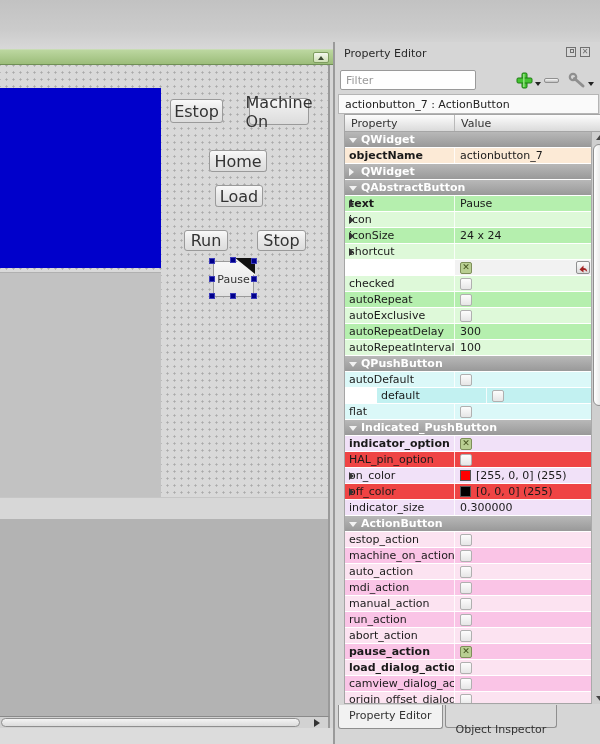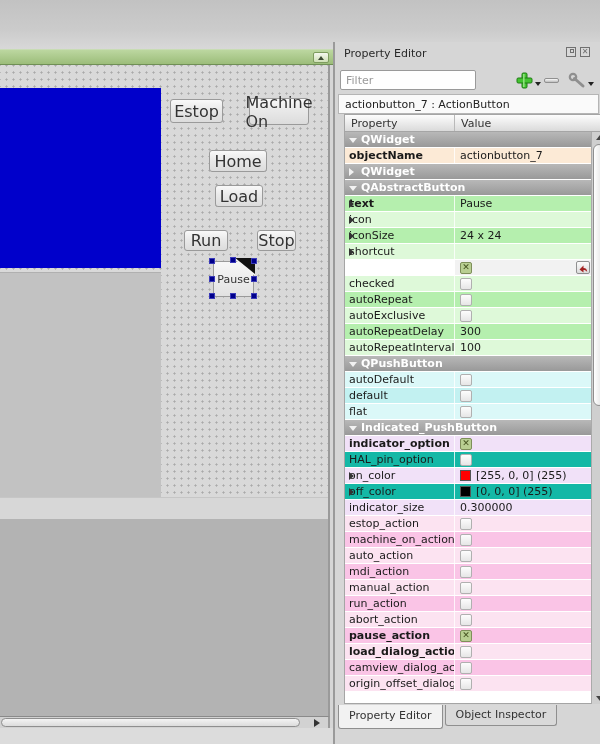--- a/index.html
+++ b/index.html
@@ -94,23 +94,23 @@
   .tri { position:absolute; left:4px; top:4px; width:0; height:0; }
   .tri.right-dark { border-left:5px solid #333; border-top:4px solid transparent; border-bottom:4px solid transparent; }
   .tri.right-white { border-left:5px solid #f2f2f2; border-top:4px solid transparent; border-bottom:4px solid transparent; }
   .tri.down-white { top:6px; border-top:5px solid #f2f2f2; border-left:4px solid transparent; border-right:4px solid transparent; }
   .bold { font-weight:bold; }
 
   .row-peach   { background:#fcead6; }
   .row-green-d { background:#b5efae; }
   .row-green-l { background:#def9d9; }
   .row-cyan-l  { background:#dbf8f8; }
-  .row-cyan-d  { background:#c2f1f1; }
+  .row-cyan-d  { background:#c2f1f1;margin-left:32px; }
   .row-violet-l{ background:#f1e1f8; }
-  .row-violet-d{ background:#14b8a6; }
+  .row-violet-d{ background:#ef4444; }
   .row-pink-l  { background:#fce3f1; }
   .row-pink-d  { background:#fac4e6; }
   .row-sel .ncell { background:#96a459; color:#111;margin-top:18px; }
   .row-sel .vcell { background:#f2f2f2; }
 
   .cb { width:12px; height:12px; border:1px solid #b0b0b0; border-radius:2px;
     background:linear-gradient(#fdfdfd,#e6e6e6); display:inline-flex;
     align-items:center; justify-content:center; font-size:9px; line-height:9px; }
   .cb.checked { background:#b9cf92; border-color:#7e8f5a; color:#44521f; }
   .swatch { width:11px; height:11px; border:1px solid #555; margin-right:5px; display:inline-block; }
@@ -124,21 +124,21 @@
     border-left:4px solid transparent; border-right:4px solid transparent; border-bottom:5px solid #444; }
   .vs-arrow-dn { position:absolute; bottom:3px; left:4px; width:0; height:0;
     border-left:4px solid transparent; border-right:4px solid transparent; border-top:5px solid #444; }
   .vs-thumb { position:absolute; left:1px; top:12px; width:12px; height:262px;
     background:linear-gradient(90deg,#ffffff,#dedede); border:1px solid #8f8f8f; border-radius:6px; }
 
   .dock-tabs { position:absolute; left:3px; top:663px; height:26px; display:flex; align-items:flex-start; }
   .dtab { font-size:11px; color:#333; border:1px solid #8f8f8f; border-top:none;
     border-radius:0 0 3px 3px; padding:4px 10px 4px 10px; margin-right:2px; }
   .dtab.active { background:#f2f2f2; height:24px; }
-  .dtab.inactive { background:#d9d9d9; height:21px; padding-top:3px; }
+  .dtab.inactive { background:#d9d9d9; height:21px; padding-top:18px; }
 </style>
 </head>
 <body>
 
 <div id="screen">
 
   <div class="topband"></div>
 
   <div class="green-titlebar">
     <div class="shade-btn">
@@ -149,21 +149,21 @@
   <div class="form-canvas">
     <div class="blue-rect"></div>
     <div class="gray-panel"></div>
     <div class="form-bottom-strip"></div>
     <div id="form-buttons">
         <div class="qbtn" style="left: 170px; top: 34px; width: 53px; height: 24px;">Estop</div>
         <div class="qbtn" style="left: 249px; top: 33px; width: 60px; height: 27px;">Machine On</div>
         <div class="qbtn" style="left: 209px; top: 85px; width: 58px; height: 22px;">Home</div>
         <div class="qbtn" style="left: 215px; top: 120px; width: 48px; height: 22px;">Load</div>
         <div class="qbtn" style="left: 184px; top: 165px; width: 44px; height: 21px;">Run</div>
-        <div class="qbtn" style="left: 257px; top: 165px; width: 39px; height: 21px;">Stop</div>
+        <div class="qbtn" style="left: 257px; top: 165px; width: 49px; height: 21px;">Stop</div>
       </div>
 
     <div class="selection">
       <div class="pause-btn">Pause</div>
       <svg class="ind-tri" width="21" height="17" viewBox="0 0 21 17">
         <polygon points="0,0 21,0 21,17" fill="#111"></polygon>
         <line x1="0" y1="0" x2="21" y2="17" stroke="#f4f4f4" stroke-width="1.6"></line>
       </svg>
       <div id="handles">
           <div class="handle" style="left: 0px; top: 1px;"></div>
@@ -355,20 +355,23 @@
               <span class="swatch" style="background: rgb(0, 0, 0);"></span>
               <span>[0, 0, 0] (255)</span>
             </div>
           </div>
           <div class="prow row-violet-l">
             <div class="ncell">indicator_size</div>
             <div class="vcell">
               <span>0.300000</span>
             </div>
           </div>
+          <div class="prow grp">
+            <div class="gcell"><span class="tri down-white"></span><span>ActionButton</span></div>
+          </div>
           <div class="prow row-pink-l">
             <div class="ncell">estop_action</div>
             <div class="vcell">
               <span class="cb"></span>
             </div>
           </div>
           <div class="prow row-pink-d">
             <div class="ncell">machine_on_action</div>
             <div class="vcell">
               <span class="cb"></span>

